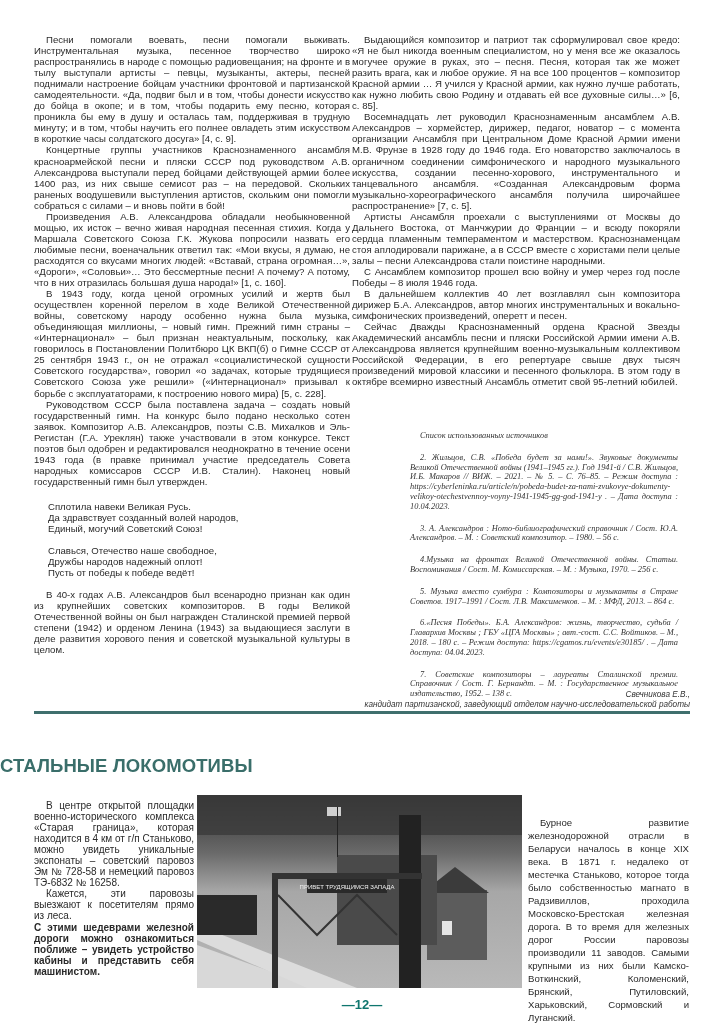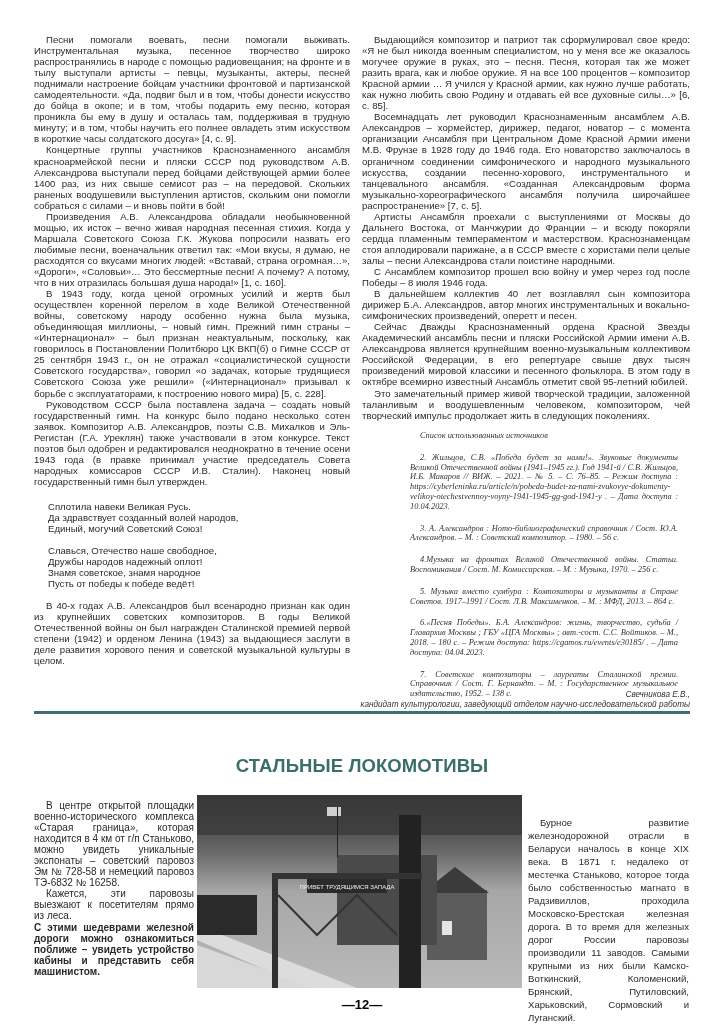--- a/index.html
+++ b/index.html
@@ -1,86 +1,84 @@
 <!DOCTYPE html>
 <html><head>
 <meta charset="utf-8">
 <style>
   html, body { margin: 0; padding: 0; background: #ffffff; }
   body { width: 724px; height: 1024px; position: relative; overflow: hidden;
          font-family: "Liberation Sans", sans-serif; color: #2a2a2a; }
   .col { position: absolute; font-size: 9.6px; line-height: 11.05px; text-align: justify; }
   .col p { margin: 0; text-indent: 12px; }
   #col-left { left: 34px; top: 34px; width: 316px; }
-  #col-right { left: 362px; top: 34px; width: 328px; }
+  #col-right { left: 352px; top: 34px; width: 328px; }
   .verse { margin: 14px 0 0 14px; text-indent: 0 !important; }
   .verse div { line-height: 11px; }
   .stanza { margin-bottom: 11px; }
   .refs { position: absolute; left: 398px; top: 419px; width: 292px; font-size: 8.4px; line-height: 9.8px; font-style: italic; text-align: justify; color: #333; }
   .refs p { margin: 12px; text-indent: 10px; font-family: Liberation Serif, serif; }
   .refs .refs-title { text-indent: 10px; }
   .author { position: absolute; right: 34px; top: 690px; text-align: right; font-size: 8.2px; line-height: 10px; font-style: italic; color: #333; }
   .divider { position: absolute; left: 34px; top: 711px; width: 656px; height: 3px; background: #3f6f6d; }
-  .title { position: absolute; left: 0; top: 755px; width: 724px; text-align: center; font-size: 18.5px; font-weight: bold; color: #3a6e6a; letter-spacing: 0.1px; }
+  .title { position: absolute; left: 0; top: 755px; width: 724px; font-size: 18.5px; font-weight: bold; color: #3a6e6a; letter-spacing: 0.1px; }
   .loco-left { position: absolute; left: 34px; top: 800px; width: 160px; font-size: 10px; line-height: 11.05px; text-align: justify; }
   .loco-left p, .loco-right p { margin: 0; text-indent: 12px; }
   .loco-left p.noind { text-indent: 0; font-weight: bold; }
   .loco-right { position: absolute; left: 528px; top: 816px; width: 161px; font-size: 9.6px; line-height: 13px; text-align: justify; }
   .photo { position: absolute; left: 197px; top: 795px; width: 325px; height: 193px; overflow: hidden;
            background: linear-gradient(180deg, #3a3a3a 0%, #5a5a5a 18%, #8b8b8b 34%, #a0a0a0 50%, #6e6e6e 70%, #c8c8c8 100%); }
-  .page-num { position: absolute; left: 0; top: 997px; width: 724px; text-align: center; font-size: 13px; font-weight: bold; color: #000000; }
+  .page-num { position: absolute; left: 0; top: 997px; width: 724px; text-align: center; font-size: 13px; font-weight: bold; color: #0f766e; }
 </style>
 </head>
 <body>
 
 <div id="col-left" class="col">
   <p>Песни помогали воевать, песни помогали выживать. Инструментальная музыка, песенное творчество широко распространялись в народе с помощью радиовещания; на фронте и в тылу выступали артисты – певцы, музыканты, актеры, песней поднимали настроение бойцам участники фронтовой и партизанской самодеятельности. «Да, подвиг был и в том, чтобы донести искусство до бойца в окопе; и в том, чтобы подарить ему песню, которая проникла бы ему в душу и осталась там, поддерживая в трудную минуту; и в том, чтобы научить его полнее овладеть этим искусством в короткие часы солдатского досуга» [4, с. 9].</p>
   <p>Концертные группы участников Краснознаменного ансамбля красноармейской песни и пляски СССР под руководством А.В. Александрова выступали перед бойцами действующей армии более 1400 раз, из них свыше семисот раз – на передовой. Скольких раненых воодушевили выступления артистов, скольким они помогли собраться с силами – и вновь пойти в бой!</p>
   <p>Произведения А.В. Александрова обладали необыкновенной мощью, их исток – вечно живая народная песенная стихия. Когда у Маршала Советского Союза Г.К. Жукова попросили назвать его любимые песни, военачальник ответил так: «Мои вкусы, я думаю, не расходятся со вкусами многих людей: «Вставай, страна огромная…», «Дороги», «Соловьи»… Это бессмертные песни! А почему? А потому, что в них отразилась большая душа народа!» [1, с. 160].</p>
   <p>В 1943 году, когда ценой огромных усилий и жертв был осуществлен коренной перелом в ходе Великой Отечественной войны, советскому народу особенно нужна была музыка, объединяющая миллионы, – новый гимн. Прежний гимн страны – «Интернационал» – был признан неактуальным, поскольку, как говорилось в Постановлении Политбюро ЦК ВКП(б) о Гимне СССР от 25 сентября 1943 г., он не отражал «социалистической сущности Советского государства», говорил «о задачах, которые трудящиеся Советского Союза уже решили» («Интернационал» призывал к борьбе с эксплуататорами, к построению нового мира) [5, с. 228].</p>
   <p>Руководством СССР была поставлена задача – создать новый государственный гимн. На конкурс было подано несколько сотен заявок. Композитор А.В. Александров, поэты С.В. Михалков и Эль-Регистан (Г.А. Уреклян) также участвовали в этом конкурсе. Текст поэтов был одобрен и редактировался неоднократно в течение осени 1943 года (в правке принимал участие председатель Совета народных комиссаров СССР И.В. Сталин). Наконец новый государственный гимн был утвержден.</p>
   <div class="verse">
     <div class="stanza">
       <div>Сплотила навеки Великая Русь.</div>
       <div>Да здравствует созданный волей народов,</div>
       <div>Единый, могучий Советский Союз!</div>
     </div>
     <div class="stanza">
       <div>Славься, Отечество наше свободное,</div>
       <div>Дружбы народов надежный оплот!</div>
-      <div>Знамя советское, знамя народное</div>
       <div>Пусть от победы к победе ведёт!</div>
     </div>
   </div>
   <p>В 40-х годах А.В. Александров был всенародно признан как один из крупнейших советских композиторов. В годы Великой Отечественной войны он был награжден Сталинской премией первой степени (1942) и орденом Ленина (1943) за выдающиеся заслуги в деле развития хорового пения и советской музыкальной культуры в целом.</p>
 </div>
 
 <div id="col-right" class="col">
   <p>Выдающийся композитор и патриот так сформулировал свое кредо: «Я не был никогда военным специалистом, но у меня все же оказалось могучее оружие в руках, это – песня. Песня, которая так же может разить врага, как и любое оружие. Я на все 100 процентов – композитор Красной армии … Я учился у Красной армии, как нужно лучше работать, как нужно любить свою Родину и отдавать ей все духовные силы…» [6, с. 85].</p>
   <p>Восемнадцать лет руководил Краснознаменным ансамблем А.В. Александров – хормейстер, дирижер, педагог, новатор – с момента организации Ансамбля при Центральном Доме Красной Армии имени М.В. Фрунзе в 1928 году до 1946 года. Его новаторство заключалось в органичном соединении симфонического и народного музыкального искусства, создании песенно-хорового, инструментального и танцевального ансамбля. «Созданная Александровым форма музыкально-хореографического ансамбля получила широчайшее распространение» [7, с. 5].</p>
   <p>Артисты Ансамбля проехали с выступлениями от Москвы до Дальнего Востока, от Манчжурии до Франции – и всюду покоряли сердца пламенным темпераментом и мастерством. Краснознаменцам стоя аплодировали парижане, а в СССР вместе с хористами пели целые залы – песни Александрова стали поистине народными.</p>
   <p>С Ансамблем композитор прошел всю войну и умер через год после Победы – 8 июля 1946 года.</p>
   <p>В дальнейшем коллектив 40 лет возглавлял сын композитора дирижер Б.А. Александров, автор многих инструментальных и вокально-симфонических произведений, оперетт и песен.</p>
   <p>Сейчас Дважды Краснознаменный ордена Красной Звезды Академический ансамбль песни и пляски Российской Армии имени А.В. Александрова является крупнейшим военно-музыкальным коллективом Российской Федерации, в его репертуаре свыше двух тысяч произведений мировой классики и песенного фольклора. В этом году в октябре всемирно известный Ансамбль отметит свой 95-летний юбилей.</p>
-  <p>Это замечательный пример живой творческой традиции, заложенной таланливым и воодушевленным человеком, композитором, чей творческий импульс продолжает жить в следующих поколениях.</p>
 </div>
 
 <div class="refs">
   <p class="refs-title">Список использованных источников</p>
   <p>2. Жильцов, С.В. «Победа будет за нами!». Звуковые документы Великой Отечественной войны (1941–1945 гг.). Год 1941-й / С.В. Жильцов, И.Б. Макаров // ВИЖ. – 2021. – № 5. – С. 76–85. – Режим доступа : https://cyberleninka.ru/article/n/pobeda-budet-za-nami-zvukovye-dokumenty-velikoy-otechestvennoy-voyny-1941-1945-gg-god-1941-y . – Дата доступа : 10.04.2023.</p>
   <p>3. А. Александров : Ното-библиографический справочник / Сост. Ю.А. Александров. – М. : Советский композитор. – 1980. – 56 с.</p>
   <p>4.Музыка на фронтах Великой Отечественной войны. Статьи. Воспоминания / Сост. М. Комиссарская. – М. : Музыка, 1970. – 256 с.</p>
   <p>5. Музыка вместо сумбура : Композиторы и музыканты в Стране Советов. 1917–1991 / Сост. Л.В. Максименков. – М. : МФД, 2013. – 864 с.</p>
   <p>6.«Песня Победы». Б.А. Александров: жизнь, творчество, судьба / Главархив Москвы ; ГБУ «ЦГА Москвы» ; авт.-сост. С.С. Войтиков. – М., 2018. – 180 с. – Режим доступа: https://cgamos.ru/events/e30185/ . – Дата доступа: 04.04.2023.</p>
   <p>7. Советские композиторы – лауреаты Сталинской премии. Справочник / Сост. Г. Бернандт. – М. : Государственное музыкальное издательство, 1952. – 138 с.</p>
 </div>
 
 <div class="author">
   <div>Свечникова Е.В.,</div>
-  <div>кандидат культурологии, заведующий отделом научно-исследовательской работы</div>
+  <div>кандидат партизанской, заведующий отделом научно-исследовательской работы</div>
 </div>
 
 <div class="divider"></div>
 
 <div class="title">СТАЛЬНЫЕ ЛОКОМОТИВЫ</div>
 
 <div class="loco-left">
   <p>В центре открытой площадки военно-исторического комплекса «Старая граница», которая находится в 4 км от г/п Станьково, можно увидеть уникальные экспонаты – советский паровоз Эм № 728-58 и немецкий паровоз ТЭ-6832 № 16258.</p>
   <p>Кажется, эти паровозы выезжают к посетителям прямо из леса.</p>
   <p class="noind">С этими шедеврами железной дороги можно ознакомиться поближе – увидеть устройство кабины и представить себя машинистом.</p>

